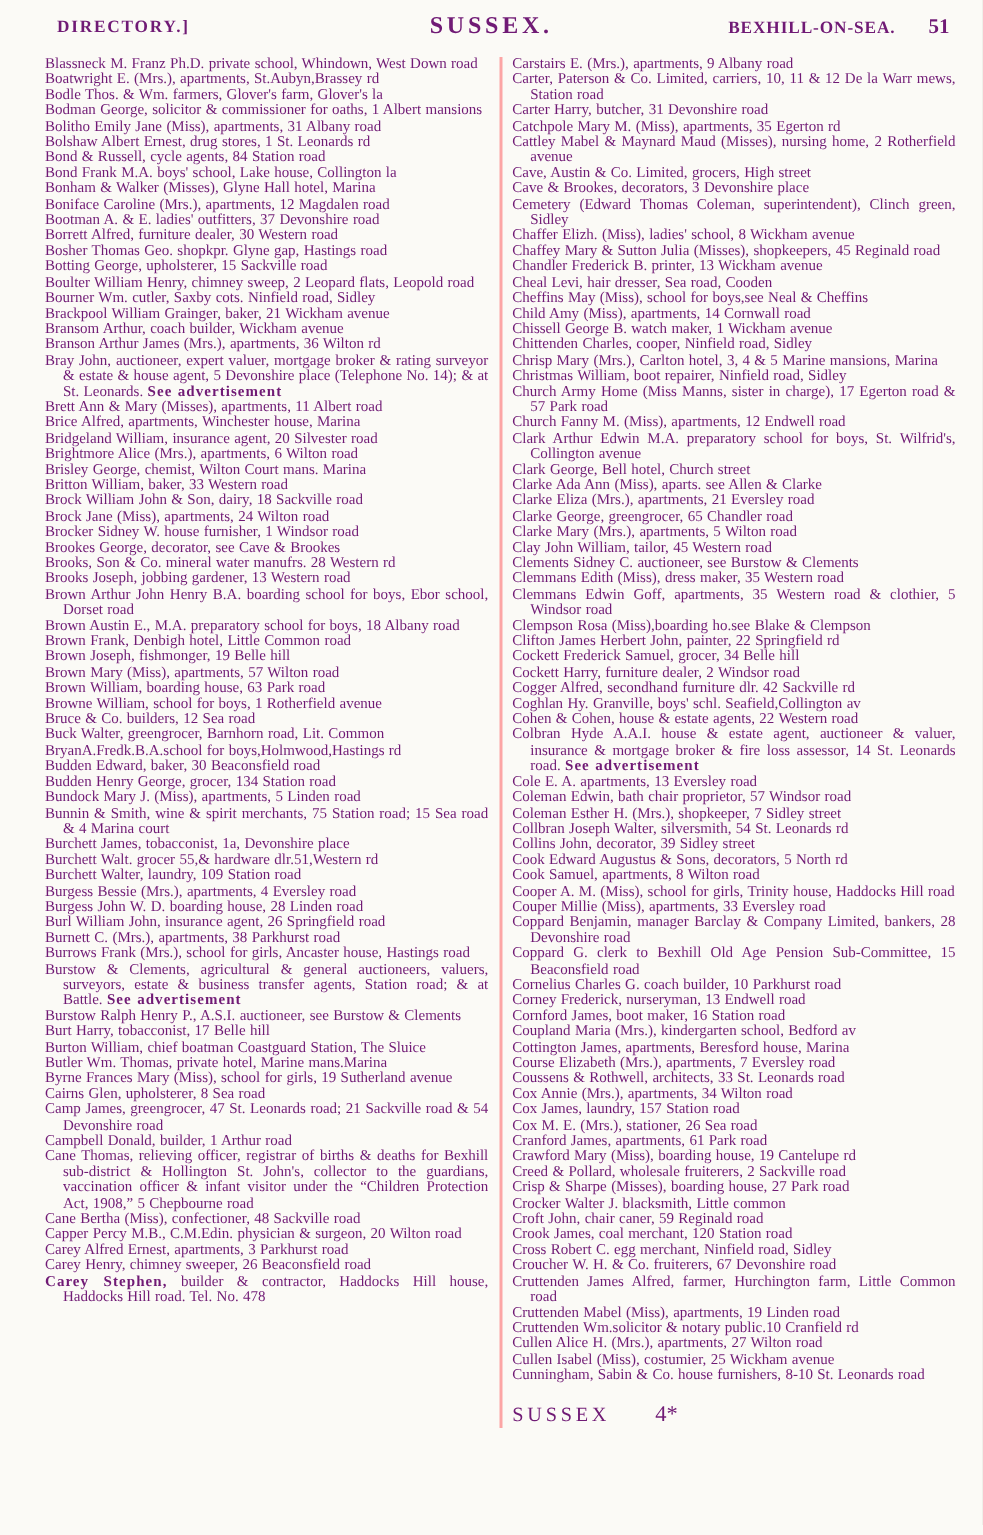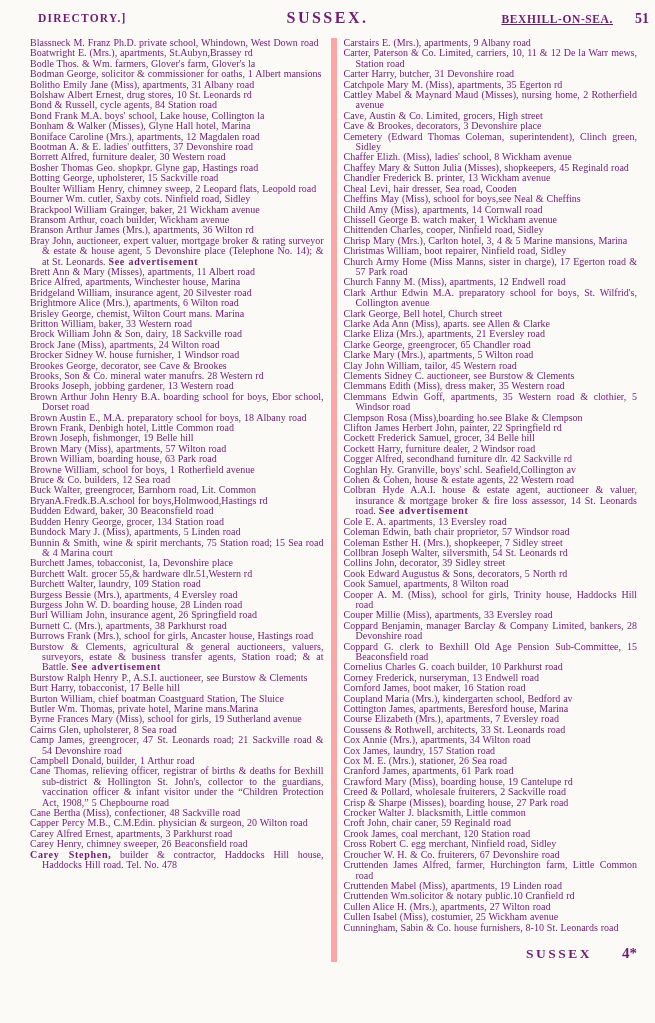--- a/index.html
+++ b/index.html
@@ -31,62 +31,61 @@
     position: absolute;
     left: 50%;
     top: 9px;
     transform: translateX(-50%);
     font-size: 16px;
     font-weight: bold;
     letter-spacing: 2.5px;
   }
   .hdr-right {
     position: absolute;
-    right: 6px;
+    right: 22px;
     top: 11px;
     font-size: 11.5px;
     font-weight: bold;
     letter-spacing: 0.6px;
     white-space: nowrap;
-    text-decoration: underline;
   }
   .hdr-right .pageno {
     display: inline-block;
     margin-left: 22px;
     font-size: 14px;
     letter-spacing: 0;
   }
   .cols {
     display: flex;
     align-items: stretch;
     padding: 2px 18px 0 30px;
   }
   .col {
     flex: 1 1 0;
     min-width: 0;
   }
   .col-left { padding-right: 7px; }
-  .col-right { border-left: 6px solid #fca5a5; padding-left: 7px; }
+  .col-right { border-left: 2px solid #fca5a5; padding-left: 7px; }
   .entry {
     margin: 0;
     font-size: 10px;
     line-height: 10.4px;
     text-align: justify;
     padding-left: 12px;
     text-indent: -12px;
     word-spacing: 0.4px;
   }
   .entry b {
     font-weight: bold;
     letter-spacing: 0.7px;
   }
   .col-footer {
     margin-top: 11px;
-    text-align: right;
-    font-weight: bold;
+    text-align: left;
+    font-weight: normal;
     white-space: nowrap;
   }
   .col-footer .sig-county {
     font-size: 13.5px;
     letter-spacing: 2.5px;
   }
   .col-footer .sig-mark {
     display: inline-block;
     margin-left: 30px;
     font-size: 15px;
@@ -103,21 +102,21 @@
     <span class="hdr-right"><span>BEXHILL-ON-SEA.</span><span class="pageno">51</span></span>
   </div>
 
   <div class="cols">
     <div class="col col-left" id="col-left">
         <p class="entry">Blassneck M. Franz Ph.D. private school, Whindown, West Down road</p>
         <p class="entry">Boatwright E. (Mrs.), apartments, St.Aubyn,Brassey rd</p>
         <p class="entry">Bodle Thos. &amp; Wm. farmers, Glover's farm, Glover's la</p>
         <p class="entry">Bodman George, solicitor &amp; commissioner for oaths, 1 Albert mansions</p>
         <p class="entry">Bolitho Emily Jane (Miss), apartments, 31 Albany road</p>
-        <p class="entry">Bolshaw Albert Ernest, drug stores, 10 St. Leonards rd</p>
+        <p class="entry">Bolshaw Albert Ernest, drug stores, 1 St. Leonards rd</p>
         <p class="entry">Bond &amp; Russell, cycle agents, 84 Station road</p>
         <p class="entry">Bond Frank M.A. boys' school, Lake house, Collington la</p>
         <p class="entry">Bonham &amp; Walker (Misses), Glyne Hall hotel, Marina</p>
         <p class="entry">Boniface Caroline (Mrs.), apartments, 12 Magdalen road</p>
         <p class="entry">Bootman A. &amp; E. ladies' outfitters, 37 Devonshire road</p>
         <p class="entry">Borrett Alfred, furniture dealer, 30 Western road</p>
         <p class="entry">Bosher Thomas Geo. shopkpr. Glyne gap, Hastings road</p>
         <p class="entry">Botting George, upholsterer, 15 Sackville road</p>
         <p class="entry">Boulter William Henry, chimney sweep, 2 Leopard flats, Leopold road</p>
         <p class="entry">Bourner Wm. cutler, Saxby cots. Ninfield road, Sidley</p>

